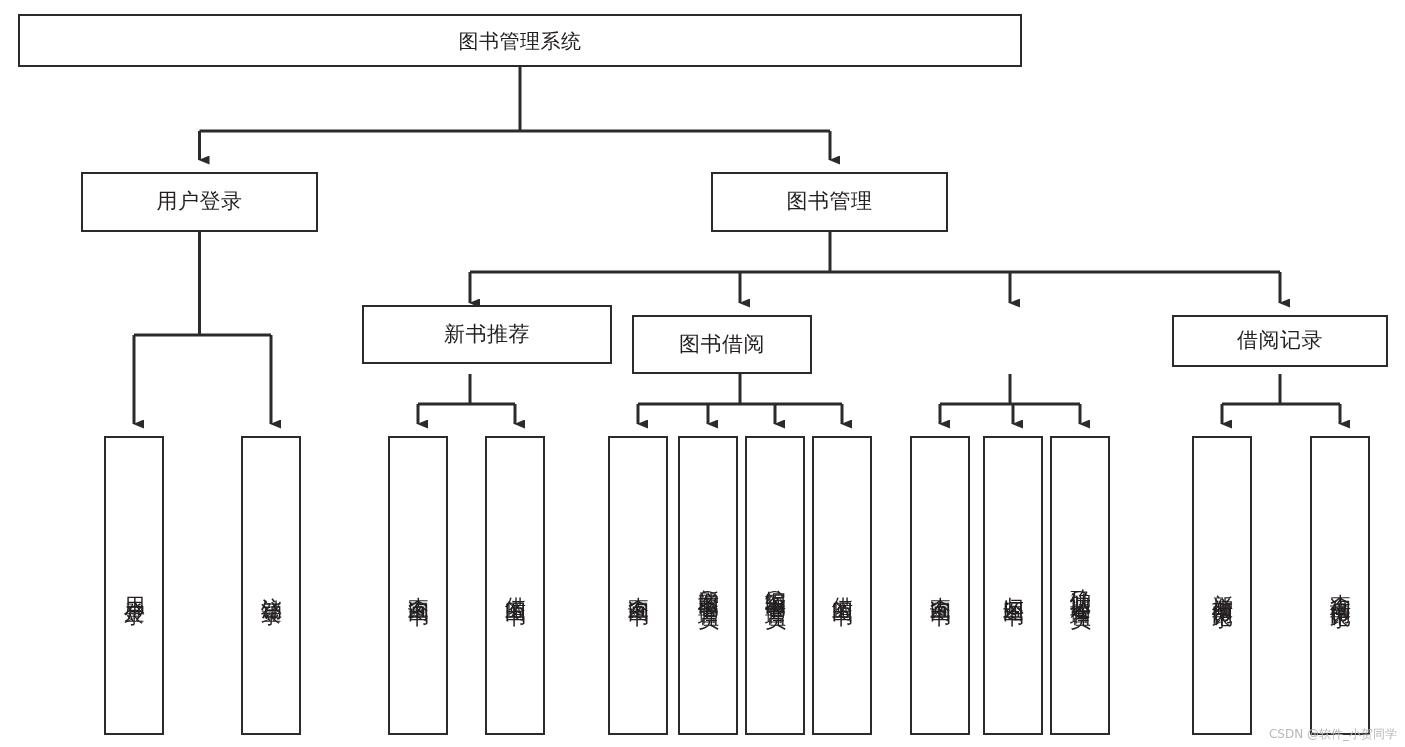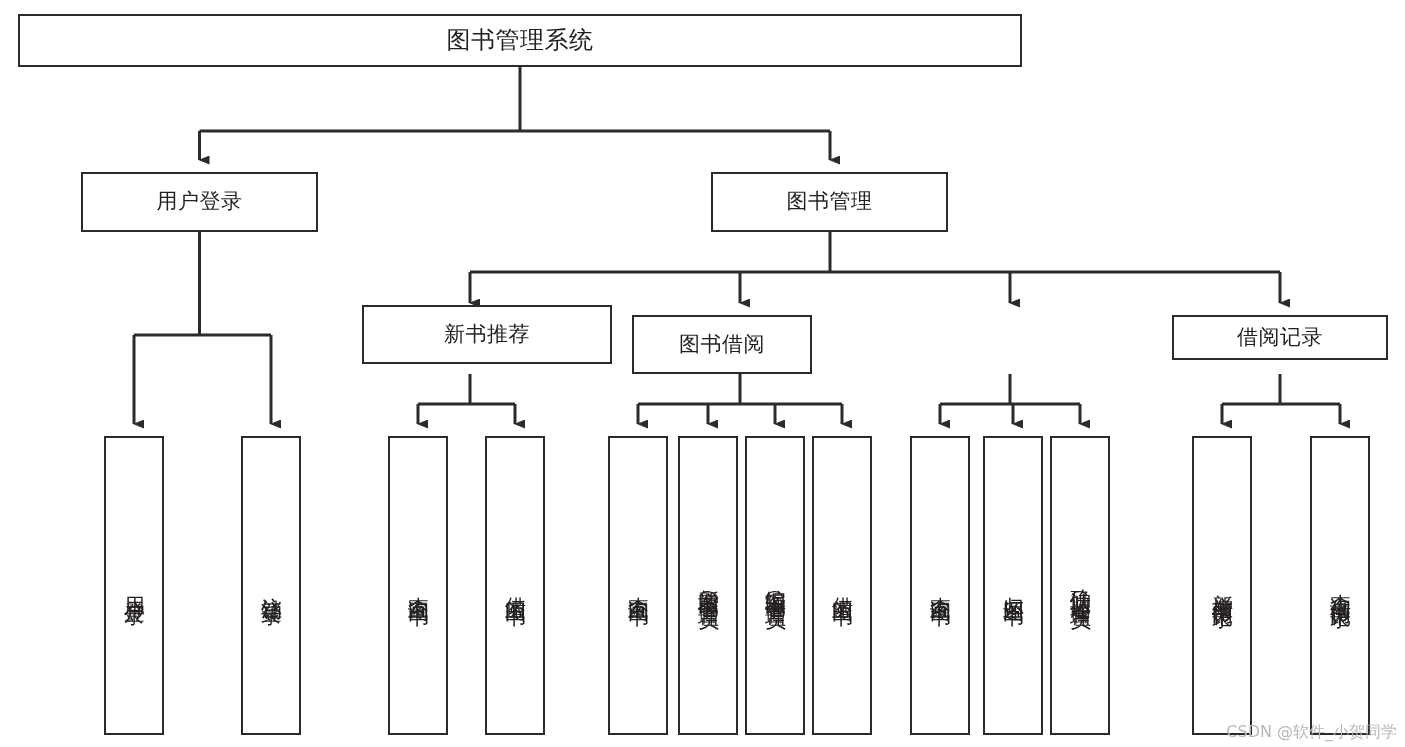--- a/index.html
+++ b/index.html
@@ -34,21 +34,21 @@
     justify-content: center;
   }
   .node-label-h {
     font-size: 21px;
     color: #231f20;
     line-height: 1.1;
     white-space: nowrap;
     letter-spacing: 0.5px;
   }
   .node-root .node-label-h {
-    font-size: 24px;
+    font-size: 20px;
   }
   .leaf-box {
     position: absolute;
     box-sizing: border-box;
     border: 2px solid #2b2b2b;
     background: #ffffff;
     display: flex;
     align-items: center;
     justify-content: center;
     overflow: hidden;
@@ -59,21 +59,21 @@
     font-size: 21px;
     color: #231f20;
     letter-spacing: 3px;
     line-height: 1;
     white-space: nowrap;
   }
   #watermark {
     position: absolute;
     right: 8px;
     bottom: 4px;
-    font-size: 16px;
+    font-size: 12px;
     color: #b8b8b8;
     white-space: nowrap;
     pointer-events: none;
   }
 </style>
 </head>
 <body>
 
 <div id="diagram-root">
 
@@ -138,21 +138,21 @@
   <div class="node-box" style="left: 711px; top: 172px; width: 237px; height: 60px; align-items: center;">
     <span class="node-label-h">图书管理</span>
   </div>
 
   <div class="node-box" style="left: 362px; top: 305px; width: 250px; height: 59px;">
     <span class="node-label-h">新书推荐</span>
   </div>
   <div class="node-box" style="left: 632px; top: 315px; width: 180px; height: 59px;">
     <span class="node-label-h">图书借阅</span>
   </div>
-  <div class="node-box" style="left: 1172px; top: 315px; width: 216px; height: 45px;">
+  <div class="node-box" style="left: 1172px; top: 315px; width: 216px; height: 52px;">
     <span class="node-label-h">借阅记录</span>
   </div>
 
   <div class="leaf-box" style="left: 104px; top: 436px; width: 60px; height: 299px;">
     <span class="node-label-v">用户登录</span>
   </div>
   <div class="leaf-box" style="left: 241px; top: 436px; width: 60px; height: 299px;">
     <span class="node-label-v">注销登录</span>
   </div>
   <div class="leaf-box" style="left: 388px; top: 436px; width: 60px; height: 299px;">

